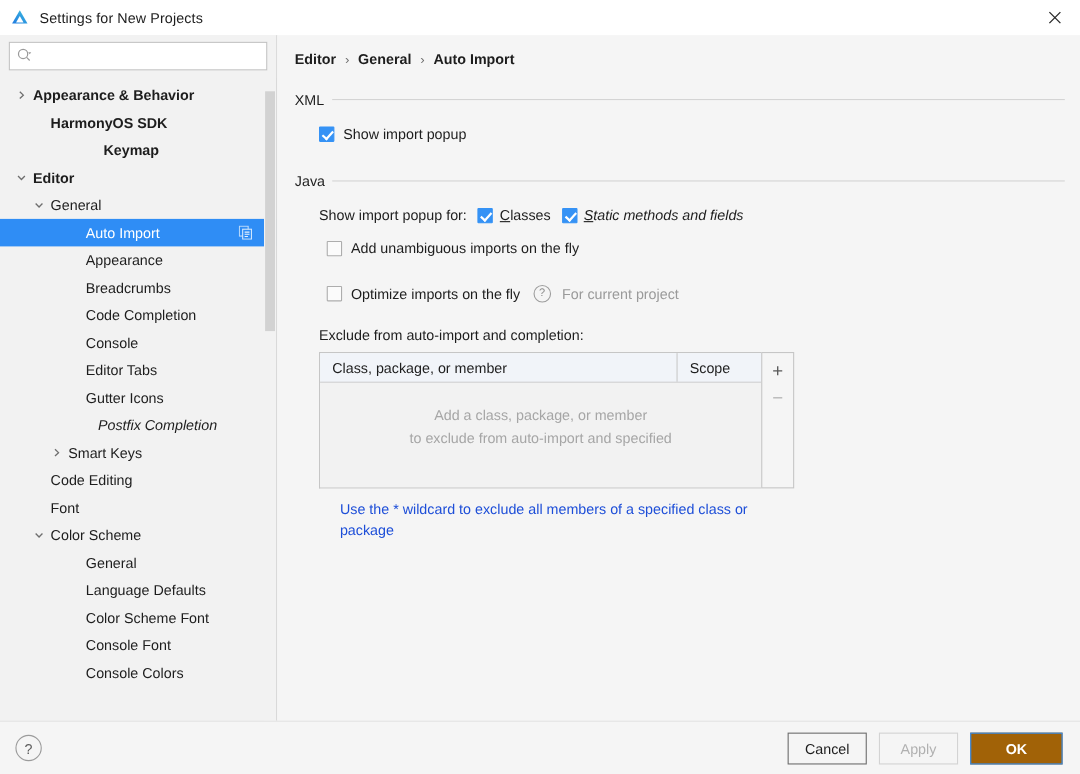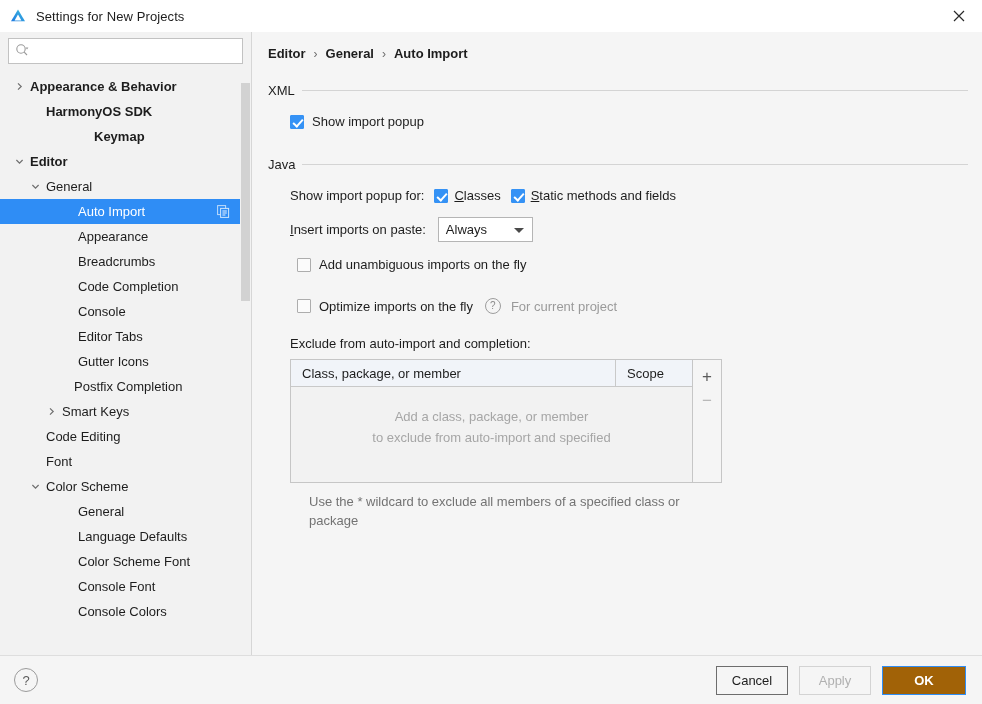--- a/index.html
+++ b/index.html
@@ -350,21 +350,21 @@
     color: #5a5a5a;
     cursor: default;
     line-height: 1;
   }
   .tbtn.disabled { color: #b6b6b6; }
   .wildcard-note {
     margin-top: 9px;
     margin-left: 19px;
     width: 400px;
     font-size: 13px;
-    color: #737373;
+    color: #1d4ed8;
     line-height: 19px;
   }
 
   
   .footer {
     height: 49px;
     min-height: 49px;
     background: #f5f5f5;
     border-top: 1px solid #dedede;
     display: flex;
@@ -513,21 +513,21 @@
             <div class="tree-row">
               <span class="twisty" style="margin-left: 60px;"></span>
               <span class="label" style="margin-left: 4px;">Editor Tabs</span>
             </div>
             <div class="tree-row">
               <span class="twisty" style="margin-left: 60px;"></span>
               <span class="label" style="margin-left: 4px;">Gutter Icons</span>
             </div>
             <div class="tree-row">
               <span class="twisty" style="margin-left: 60px;"></span>
-              <span class="label" style="margin-left: 0;">Postfix Completion</span>
+              <span class="label" style="margin-left: 15px; font-style: italic;">Postfix Completion</span>
             </div>
             <div class="tree-row">
               <span class="twisty" style="margin-left: 44px;">
                 <svg width="9" height="9" viewBox="0 0 9 9">
                   <path d="M3 1.4 L6.2 4.5 L3 7.6" fill="none" stroke="#6f6f6f" stroke-width="1.2"></path>
                 </svg>
               </span>
               <span class="label" style="margin-left: 4px;">Smart Keys</span>
             </div>
             <div class="tree-row">
@@ -601,30 +601,23 @@
           <span class="group-title">Java</span>
           <span class="group-rule"></span>
         </div>
         <div class="group-body">
 
           <div class="inline-row" style="margin-top:16px;">
             <span class="row-label">Show import popup for:</span>
             <span class="cb on" style="margin-left:2px;"></span>
             <span class="row-label" style="margin-left:-2px;"><span class="mnemonic">C</span><span>lasses</span></span>
             <span class="cb on" style="margin-left:2px;"></span>
-            <span class="row-label" style="margin-left:-2px;"><span class="mnemonic">S</span><span>tatic methods and fields</span></span>
+            <span class="row-label" style="margin-left:-2px;font-style:italic;"><span class="mnemonic">S</span><span>tatic methods and fields</span></span>
           </div>
 
-          <div class="inline-row" style="margin-top:14px;">
-            <span class="row-label"><span class="mnemonic">I</span><span>nsert imports on paste:</span></span>
-            <div class="combo" style="margin-left:4px;">
-              <span>Always</span>
-              <span class="arrow"></span>
-            </div>
-          </div>
 
           <div class="check-row" style="margin-top:15px; margin-left:7px;">
             <span class="cb off"></span>
             <span class="row-label">Add unambiguous imports on the fly</span>
           </div>
 
           <div class="check-row" style="margin-top:26px; margin-left:7px;">
             <span class="cb off"></span>
             <span class="row-label">Optimize imports on the fly</span>
             <span class="help-circle" style="margin-left:4px;">?</span>

